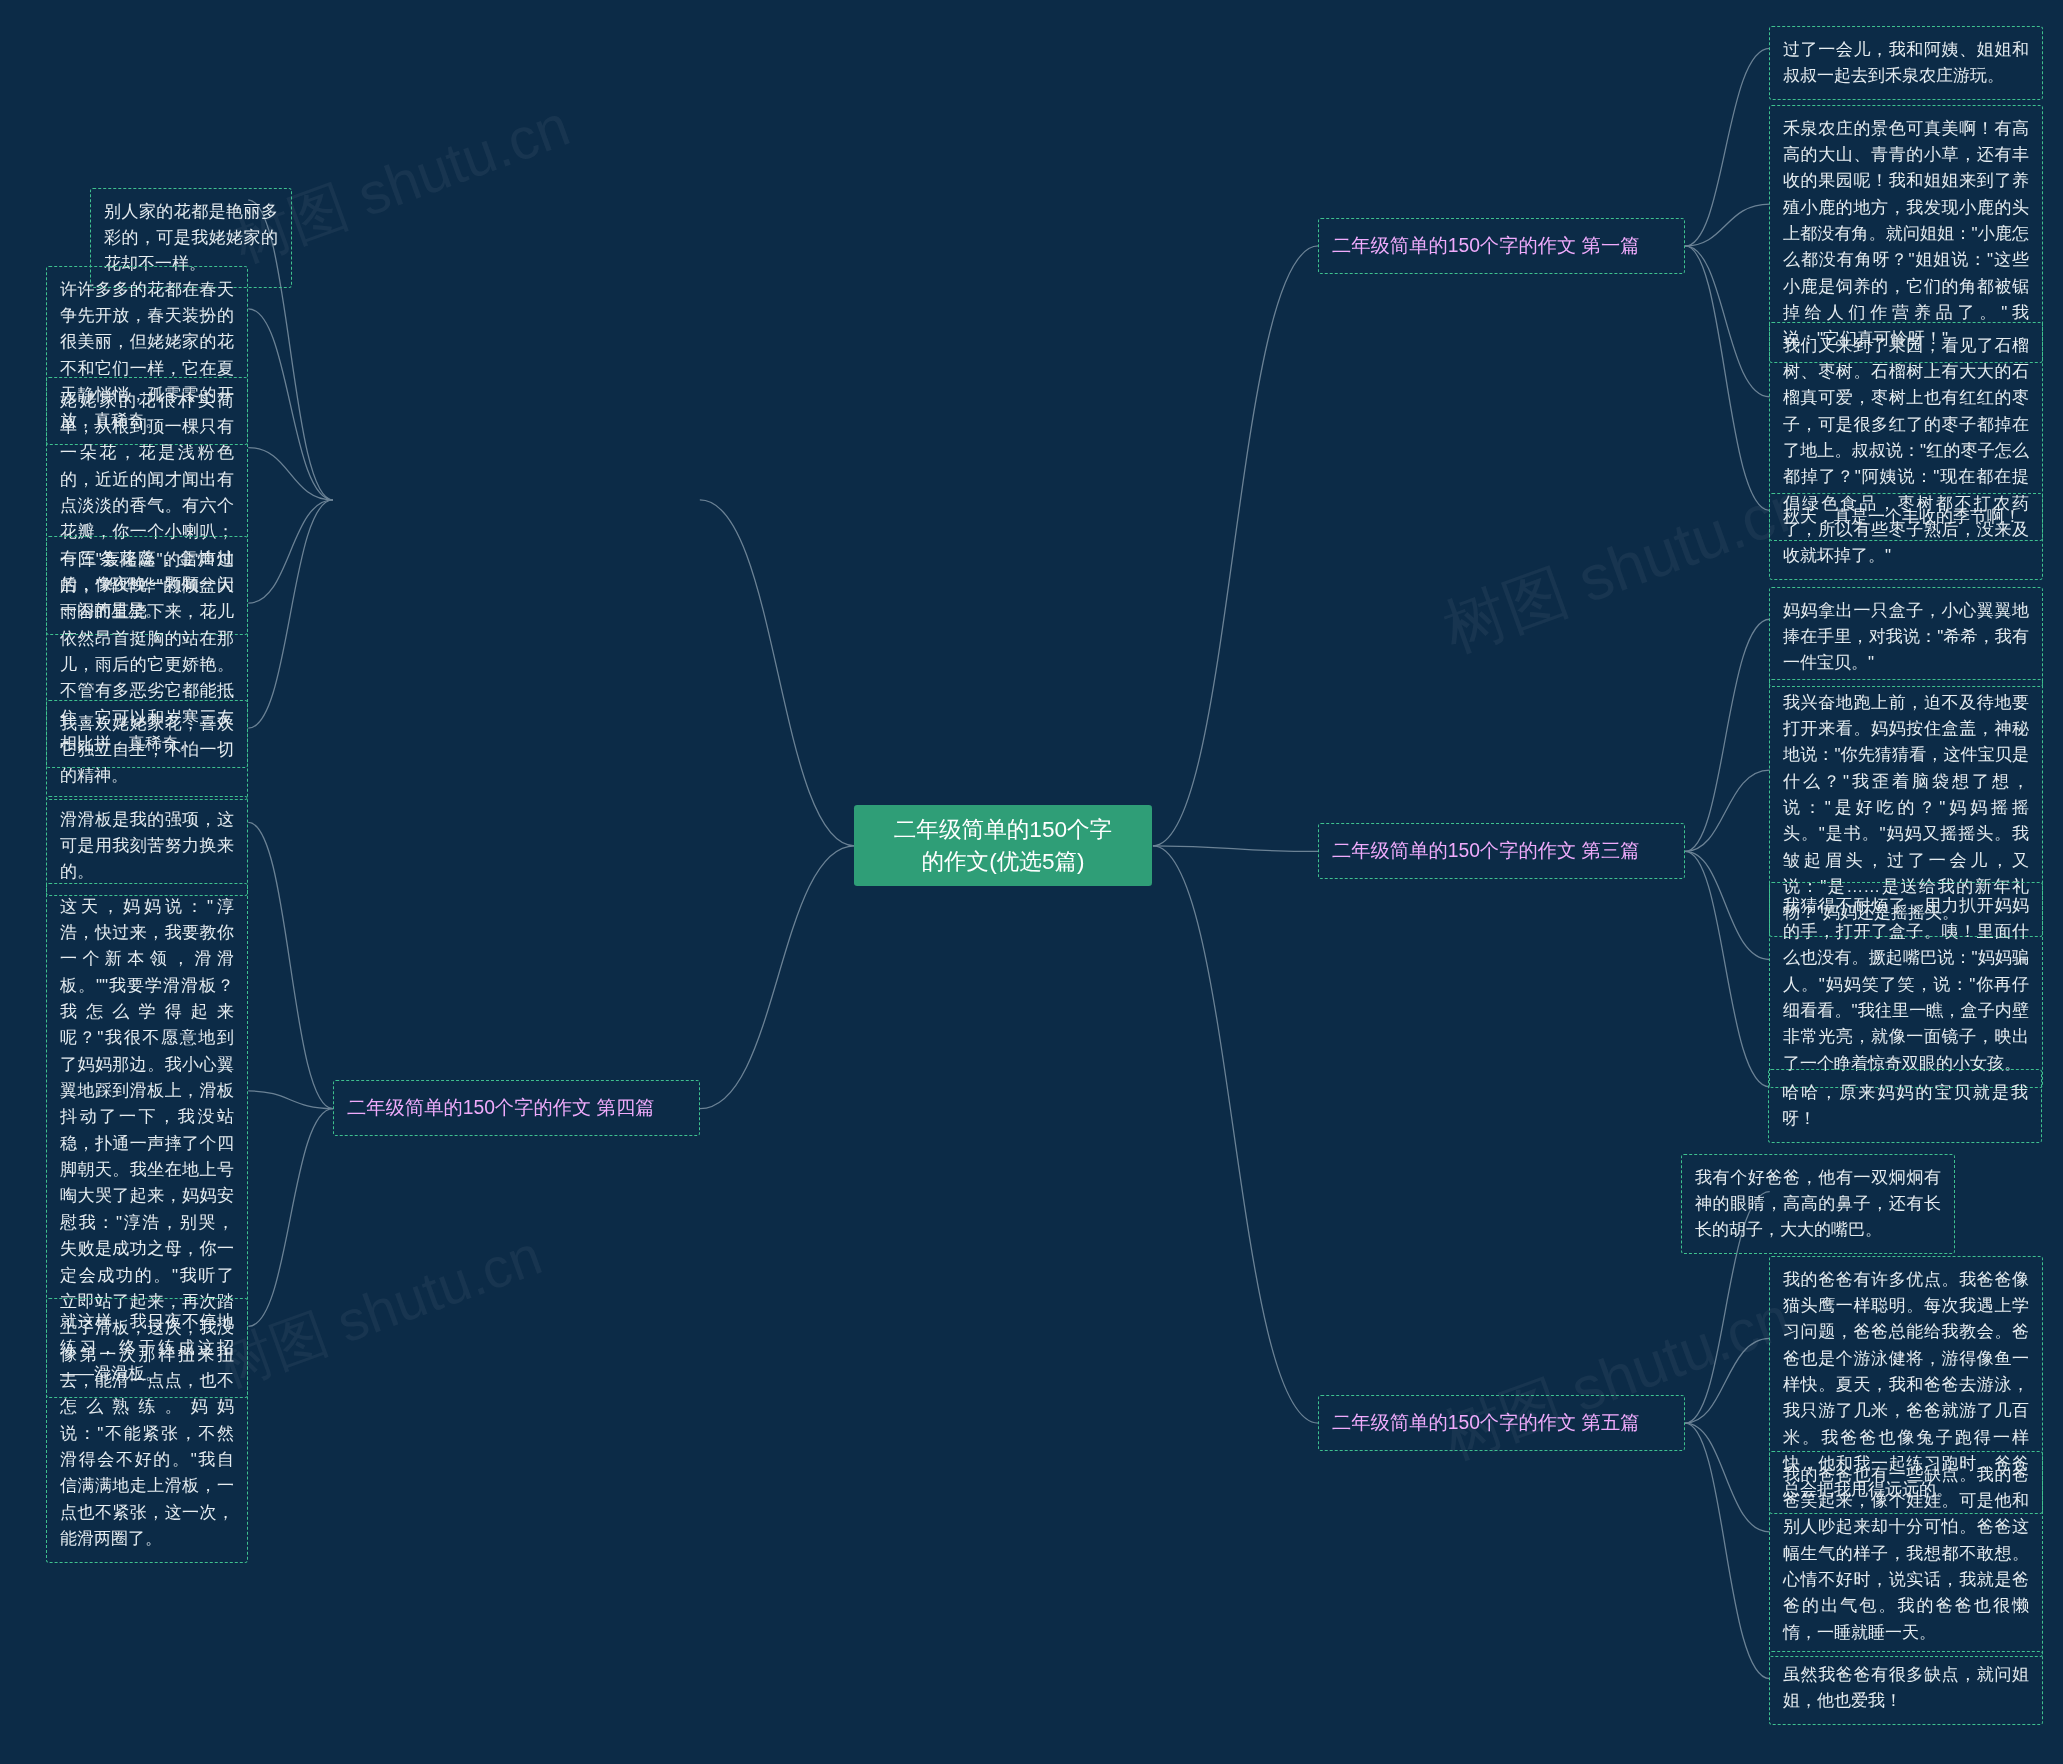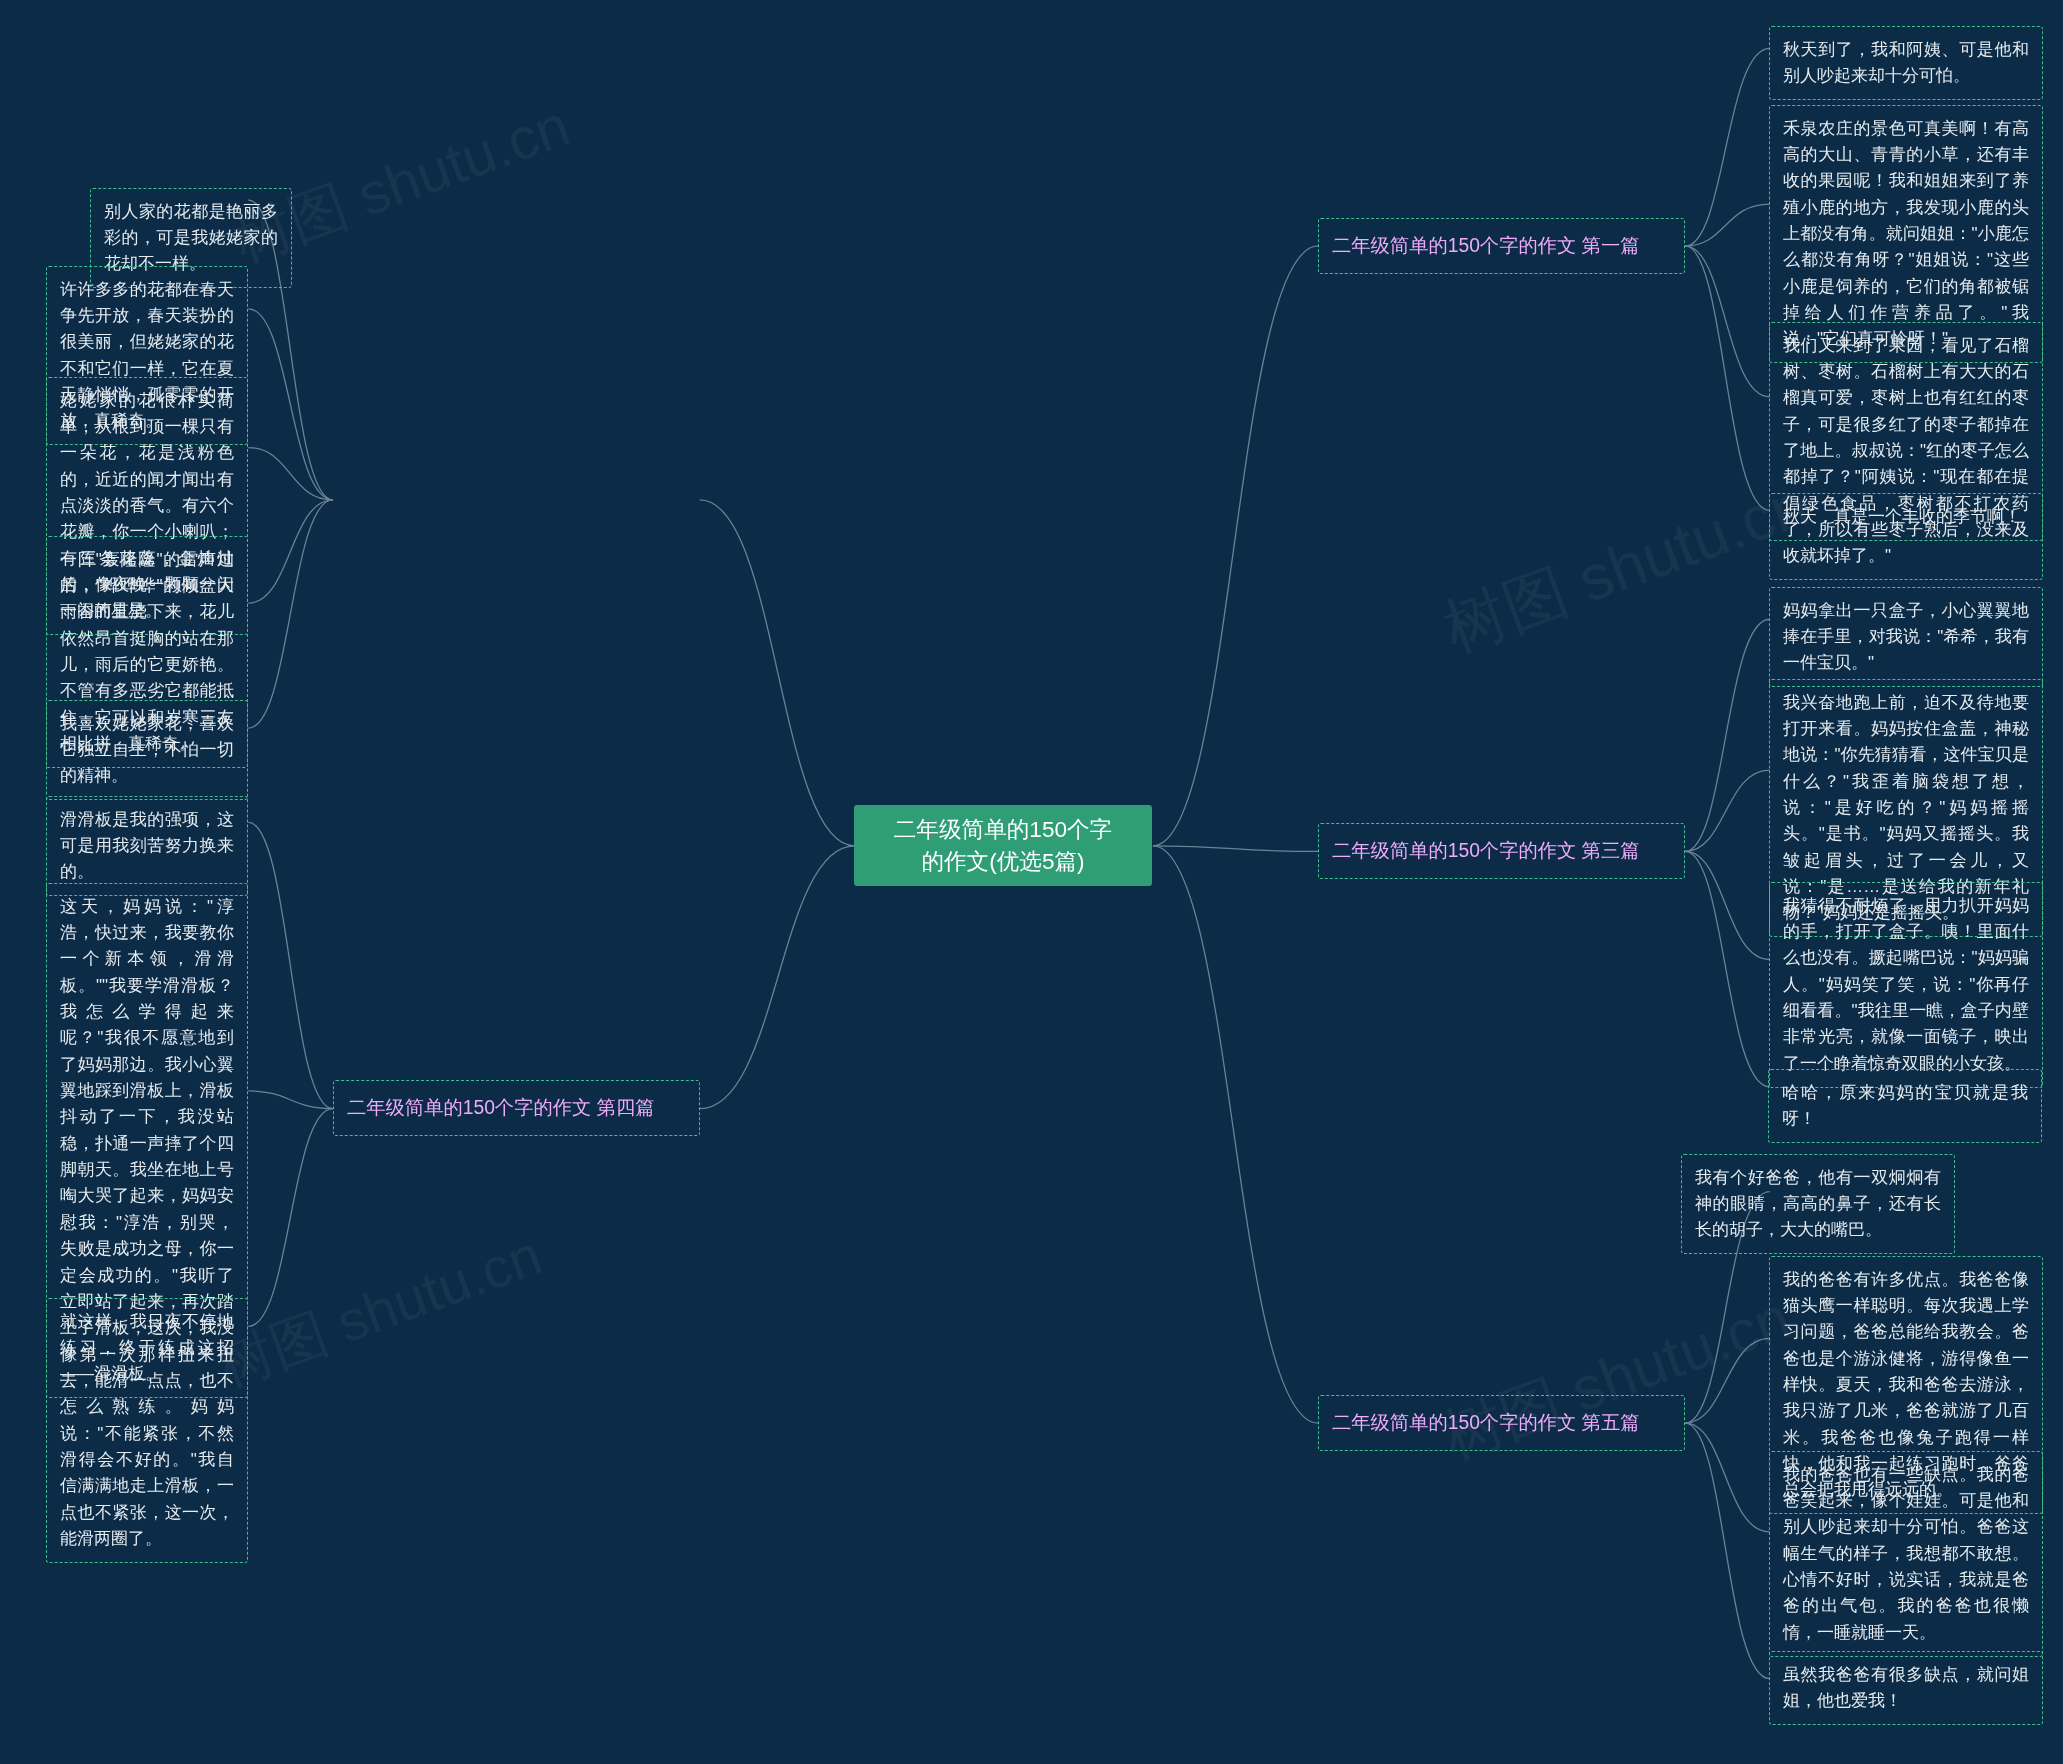--- a/index.html
+++ b/index.html
@@ -143,21 +143,21 @@
     <span>二年级简单的150个字的作文 第三篇</span>
   </div>
   <div class="branch-node" style="left:1318px; top:1395px;">
     <span>二年级简单的150个字的作文 第五篇</span>
   </div>
 
   <div class="branch-node" style="left:333px; top:1080px;">
     <span>二年级简单的150个字的作文 第四篇</span>
   </div>
 
-  <div class="leaf-node" style="left:1769px; top:26px; width:274px;"><span>秋天到了，我和阿姨、可是他和别人吵起来却十分可怕。</span></div>
+  <div class="leaf-node" style="left:1769px; top:26px; width:274px;"><span>过了一会儿，我和阿姨、姐姐和叔叔一起去到禾泉农庄游玩。</span></div>
   <div class="leaf-node" style="left:1769px; top:105px; width:274px;"><span>禾泉农庄的景色可真美啊！有高高的大山、青青的小草，还有丰收的果园呢！我和姐姐来到了养殖小鹿的地方，我发现小鹿的头上都没有角。就问姐姐："小鹿怎么都没有角呀？"姐姐说："这些小鹿是饲养的，它们的角都被锯掉给人们作营养品了。"我说："它们真可怜呀！"</span></div>
   <div class="leaf-node" style="left:1769px; top:322px; width:274px;"><span>我们又来到了果园，看见了石榴树、枣树。石榴树上有大大的石榴真可爱，枣树上也有红红的枣子，可是很多红了的枣子都掉在了地上。叔叔说："红的枣子怎么都掉了？"阿姨说："现在都在提倡绿色食品，枣树都不打农药了，所以有些枣子熟后，没来及收就坏掉了。"</span></div>
   <div class="leaf-node" style="left:1769px; top:493px; width:274px;"><span>秋天，真是一个丰收的季节啊！</span></div>
 
   <div class="leaf-node" style="left:1769px; top:587px; width:274px;"><span>妈妈拿出一只盒子，小心翼翼地捧在手里，对我说："希希，我有一件宝贝。"</span></div>
   <div class="leaf-node" style="left:1769px; top:679px; width:274px;"><span>我兴奋地跑上前，迫不及待地要打开来看。妈妈按住盒盖，神秘地说："你先猜猜看，这件宝贝是什么？"我歪着脑袋想了想，说："是好吃的？"妈妈摇摇头。"是书。"妈妈又摇摇头。我皱起眉头，过了一会儿，又说："是……是送给我的新年礼物？"妈妈还是摇摇头。</span></div>
   <div class="leaf-node" style="left:1769px; top:882px; width:274px;"><span>我猜得不耐烦了，用力扒开妈妈的手，打开了盒子。咦！里面什么也没有。撅起嘴巴说："妈妈骗人。"妈妈笑了笑，说："你再仔细看看。"我往里一瞧，盒子内壁非常光亮，就像一面镜子，映出了一个睁着惊奇双眼的小女孩。</span></div>
   <div class="leaf-node" style="left:1768px; top:1069px; width:274px;"><span>哈哈，原来妈妈的宝贝就是我呀！</span></div>
 
   <div class="leaf-node" style="left:1681px; top:1154px; width:274px;"><span>我有个好爸爸，他有一双炯炯有神的眼睛，高高的鼻子，还有长长的胡子，大大的嘴巴。</span></div>

